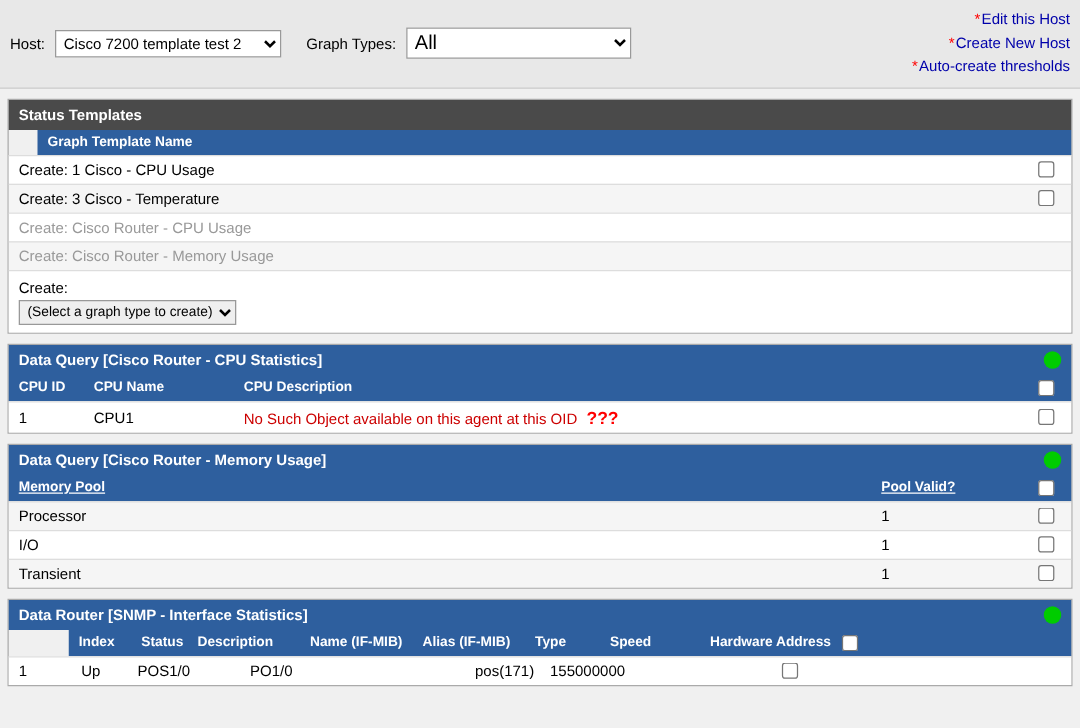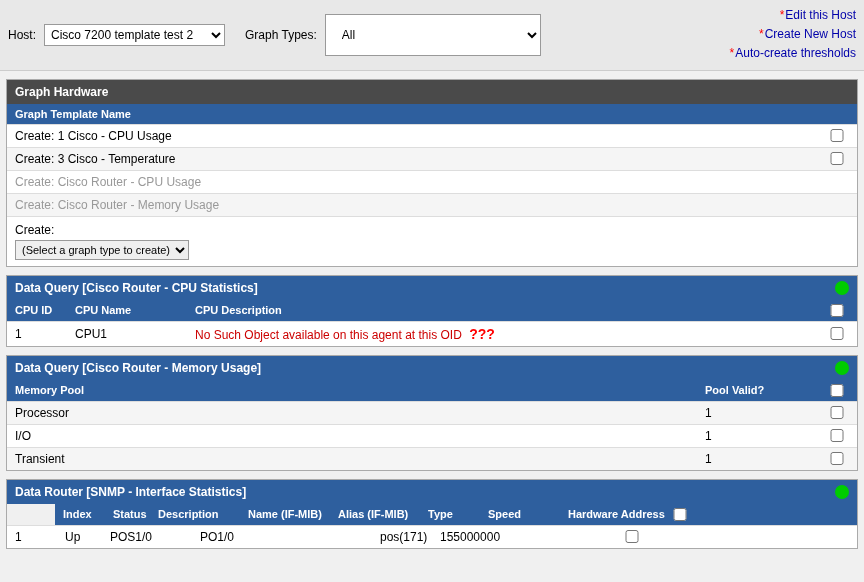--- a/index.html
+++ b/index.html
@@ -22,23 +22,23 @@
     .host-label { font-weight: normal; }
     .host-select {
       width: 181px;
       font-size: 12px;
       padding: 2px;
       border: 1px solid #999;
       background: #fff;
     }
     .graph-types-label { margin-left: 12px; }
     .graph-types-select {
-      width: 216px;
-      font-size: 12px;
-      padding: 12px;
+      width: 180px;
+      font-size: 16px;
+      padding: 2px;
       border: 1px solid #999;
       background: #fff;
     }
     .action-links {
       text-align: right;
       line-height: 1.6;
     }
     .action-links a {
       display: block;
       color: #0000aa;
@@ -69,20 +69,21 @@
       font-weight: bold;
       font-size: 11px;
       display: grid;
       padding: 4px 8px;
       align-items: center;
     }
 
     
     .gt-col-header {
       grid-template-columns: 1fr 24px;
+      margin-left: 23px;
     }
 
     .gt-row {
       display: grid;
       grid-template-columns: 1fr 24px;
       padding: 4px 8px;
       border-top: 1px solid #ddd;
       align-items: center;
       background: #fff;
     }
@@ -137,21 +138,21 @@
       grid-template-columns: 60px 120px 1fr 24px;
       padding: 4px 8px;
       background: #fff;
       border-top: 1px solid #ddd;
       align-items: center;
     }
     .error-text { color: #cc0000; font-size: 12px; margin-top: 40px; }
     .question-marks { color: red; font-weight: bold; font-size: 14px; margin-left: 4px; }
 
     
-    .mem-col-header { grid-template-columns: 1fr 120px 24px; }
+    .mem-col-header { grid-template-columns: 1fr 120px 24px; text-decoration: underline; }
     .mem-data-row {
       display: grid;
       grid-template-columns: 1fr 120px 24px;
       padding: 4px 8px;
       background: #fff;
       border-top: 1px solid #ddd;
       align-items: center;
     }
     .mem-data-row:nth-child(odd) { background: #f5f5f5; }
 
@@ -180,21 +181,21 @@
   </div>
   <div class="action-links">
     <a href="#">Edit this Host</a>
     <a href="#">Create New Host</a>
     <a href="#">Auto-create thresholds</a>
   </div>
 </div>
 
 <div class="section">
   <div class="section-title-bar">
-    <span>Graph Hardware</span>
+    <span>Status Templates</span>
   </div>
   <div class="col-header-row gt-col-header">
     <span>Graph Template Name</span>
     <span></span>
   </div>
 
   <div class="gt-row">
     <span>Create: 1 Cisco - CPU Usage</span>
     <input type="checkbox" style="">
   </div>

